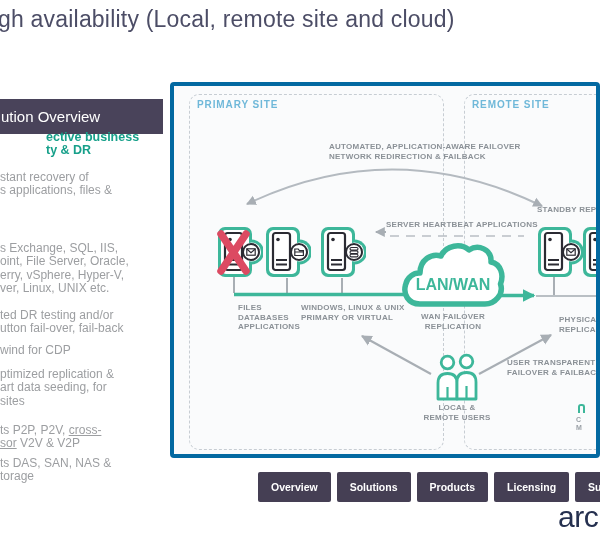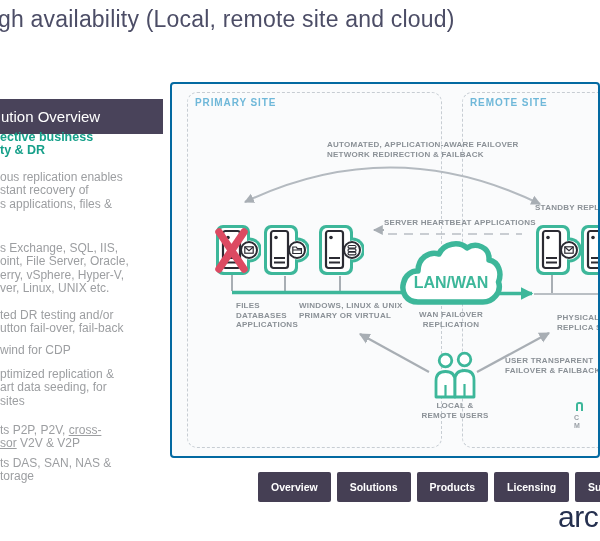--- a/index.html
+++ b/index.html
@@ -17,31 +17,32 @@
   
   .sidebar-header {
     position: absolute; left: 0; top: 87px; width: 163px; height: 35px;
     background: #49435a; color: #ffffff; font-size: 15px;
     line-height: 35px; padding-left: 1px; white-space: nowrap; overflow: hidden; margin-top: 12px;
   }
   .sb-heading {
     position: absolute; left: 0; top: 131px; width: 165px;
     color: #17a08a; font-weight: bold; font-size: 12.5px; line-height: 12.5px;
     white-space: nowrap;
+    padding-left: 46px;
   }
   .sb-text {
     position: absolute; left: 0; width: 168px;
     color: #9c9ea1; font-size: 12px; line-height: 13.4px; white-space: nowrap;
     overflow: hidden;
   }
   .sb-text .u { text-decoration: underline; }
   
   .panel {
     position: absolute; left: 170px; top: 82px; width: 430px; height: 376px;
-    background: #fafbfc; border: 2px solid #0369a1; border-radius: 4px;
+    background: #fafbfc; border: 4px solid #0369a1; border-radius: 4px;
     overflow: hidden;
   }
   .site-box {
     position: absolute; top: 8px; height: 356px;
     border: 1.5px dashed #c7cdd3; border-radius: 10px;
   }
   .site-box.primary { left: 15px; width: 255px; }
   .site-box.remote  { left: 290px; width: 170px; border-right: none; }
   .site-label {
     position: absolute; top: 13px; font-size: 10px; font-weight: bold;
@@ -82,21 +83,20 @@
   <div class="page-title">gh availability (Local, remote site and cloud)</div>
 
   <div class="sidebar-header">ution Overview</div>
 
   <div class="sb-heading">
     <div>ective business</div>
     <div>ty &amp; DR</div>
   </div>
 
   <div class="sb-text" style="top:171px">
-    <div>ous replication enables</div>
     <div>stant recovery of</div>
     <div>s applications, files &amp;</div>
   </div>
 
   <div class="sb-text" style="top:242px">
     <div>s Exchange, SQL, IIS,</div>
     <div>oint, File Server, Oracle,</div>
     <div>erry, vSphere, Hyper-V,</div>
     <div>ver, Linux, UNIX etc.</div>
   </div>

